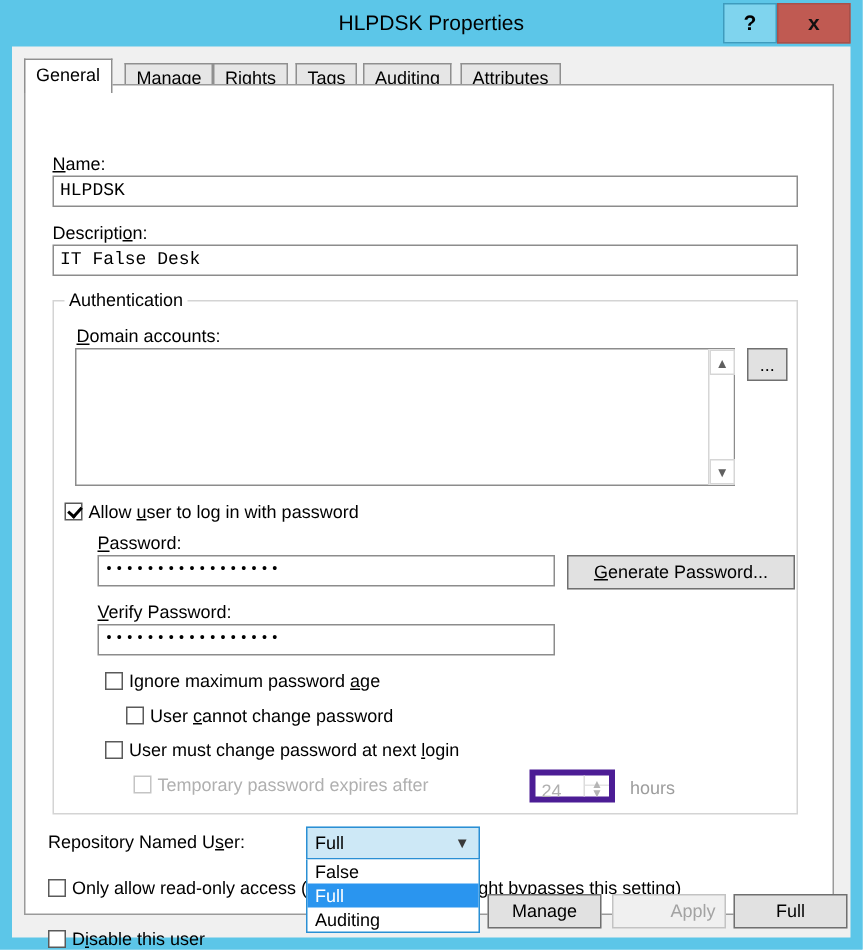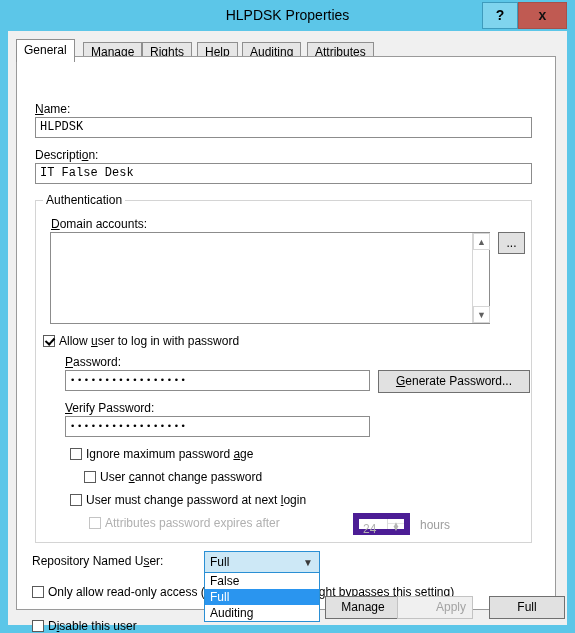--- a/index.html
+++ b/index.html
@@ -237,21 +237,21 @@
     border-width: 0 2px 2px 0;
     transform: rotate(42deg);
   }
   .cb.disabled { color: #b0b0b0; }
   .cb.disabled .box { border-color: #c4c4c4; }
 
   
   .spin {
     position: absolute;
     box-sizing: border-box;
-    border: 6px solid #4c1d95;
+    border: 4px solid #4c1d95;
     background: #fff;
   }
   .spin .val {
     position: absolute;
     left: 4px; top: 0;
     line-height: 20px;
     font-size: 12px;
     color: #b0b0b0;
   }
   .spin .btns {
@@ -344,21 +344,21 @@
     <div class="titlebtn btn-help-title">?</div>
     <div class="titlebtn btn-close-title">x</div>
   </div>
 
   <div class="client">
 
     <div class="tabstrip">
       <div class="tab active" style="left:0px;">General</div>
       <div class="tab" style="left:67px;">Manage</div>
       <div class="tab" style="left:126px;">Rights</div>
-      <div class="tab" style="left:181px;">Help</div>
+      <div class="tab" style="left:181px;">Tags</div>
       <div class="tab" style="left:226px;">Auditing</div>
       <div class="tab" style="left:291px;">Attributes</div>
     </div>
 
     <div class="tabpage">
 
       <div class="lbl" style="left:18px; top:45px;"><u>N</u>ame:</div>
       <div class="txt" style="left:18px; top:60px; width:497px;">HLPDSK</div>
 
       <div class="lbl" style="left:18px; top:91px;">Descripti<u>o</u>n:</div>
@@ -390,21 +390,21 @@
       <div class="cb" style="left:53px; top:390px;">
         <span class="box"></span><span>Ignore maximum password <u>a</u>ge</span>
       </div>
       <div class="cb" style="left:53px; top:413px;margin-left:14px;">
         <span class="box"></span><span>User <u>c</u>annot change password</span>
       </div>
       <div class="cb" style="left:53px; top:436px;">
         <span class="box"></span><span>User must change password at next <u>l</u>ogin</span>
       </div>
       <div class="cb disabled" style="left:72px; top:459px;">
-        <span class="box"></span><span>Attributes password expires after</span>
+        <span class="box"></span><span>Temporary password expires after</span>
       </div>
 
       <div class="spin" style="left:336px; top:456px; width:57px; height:22px;">
         <div class="val">24</div>
         <div class="btns">
           <div class="up">▲</div>
           <div class="down">▼</div>
         </div>
       </div>
       <div class="lbl disabled" style="left:403px; top:461px;">hours</div>
@@ -427,16 +427,16 @@
         <div class="opt">False</div>
         <div class="opt sel">Full</div>
         <div class="opt">Auditing</div>
       </div>
 
     </div>
   </div>
 
   <div class="footer-btn default" style="left:243px;">OK</div>
   <div class="footer-btn" style="left:325px;">Manage</div>
-  <div class="footer-btn disabled" style="left:397px;padding-left:32px;">Apply</div>
+  <div class="footer-btn disabled" style="left:408px;padding-left:32px;">Apply</div>
   <div class="footer-btn" style="left:489px;">Full</div>
 
 </div>
 
 </body></html>

